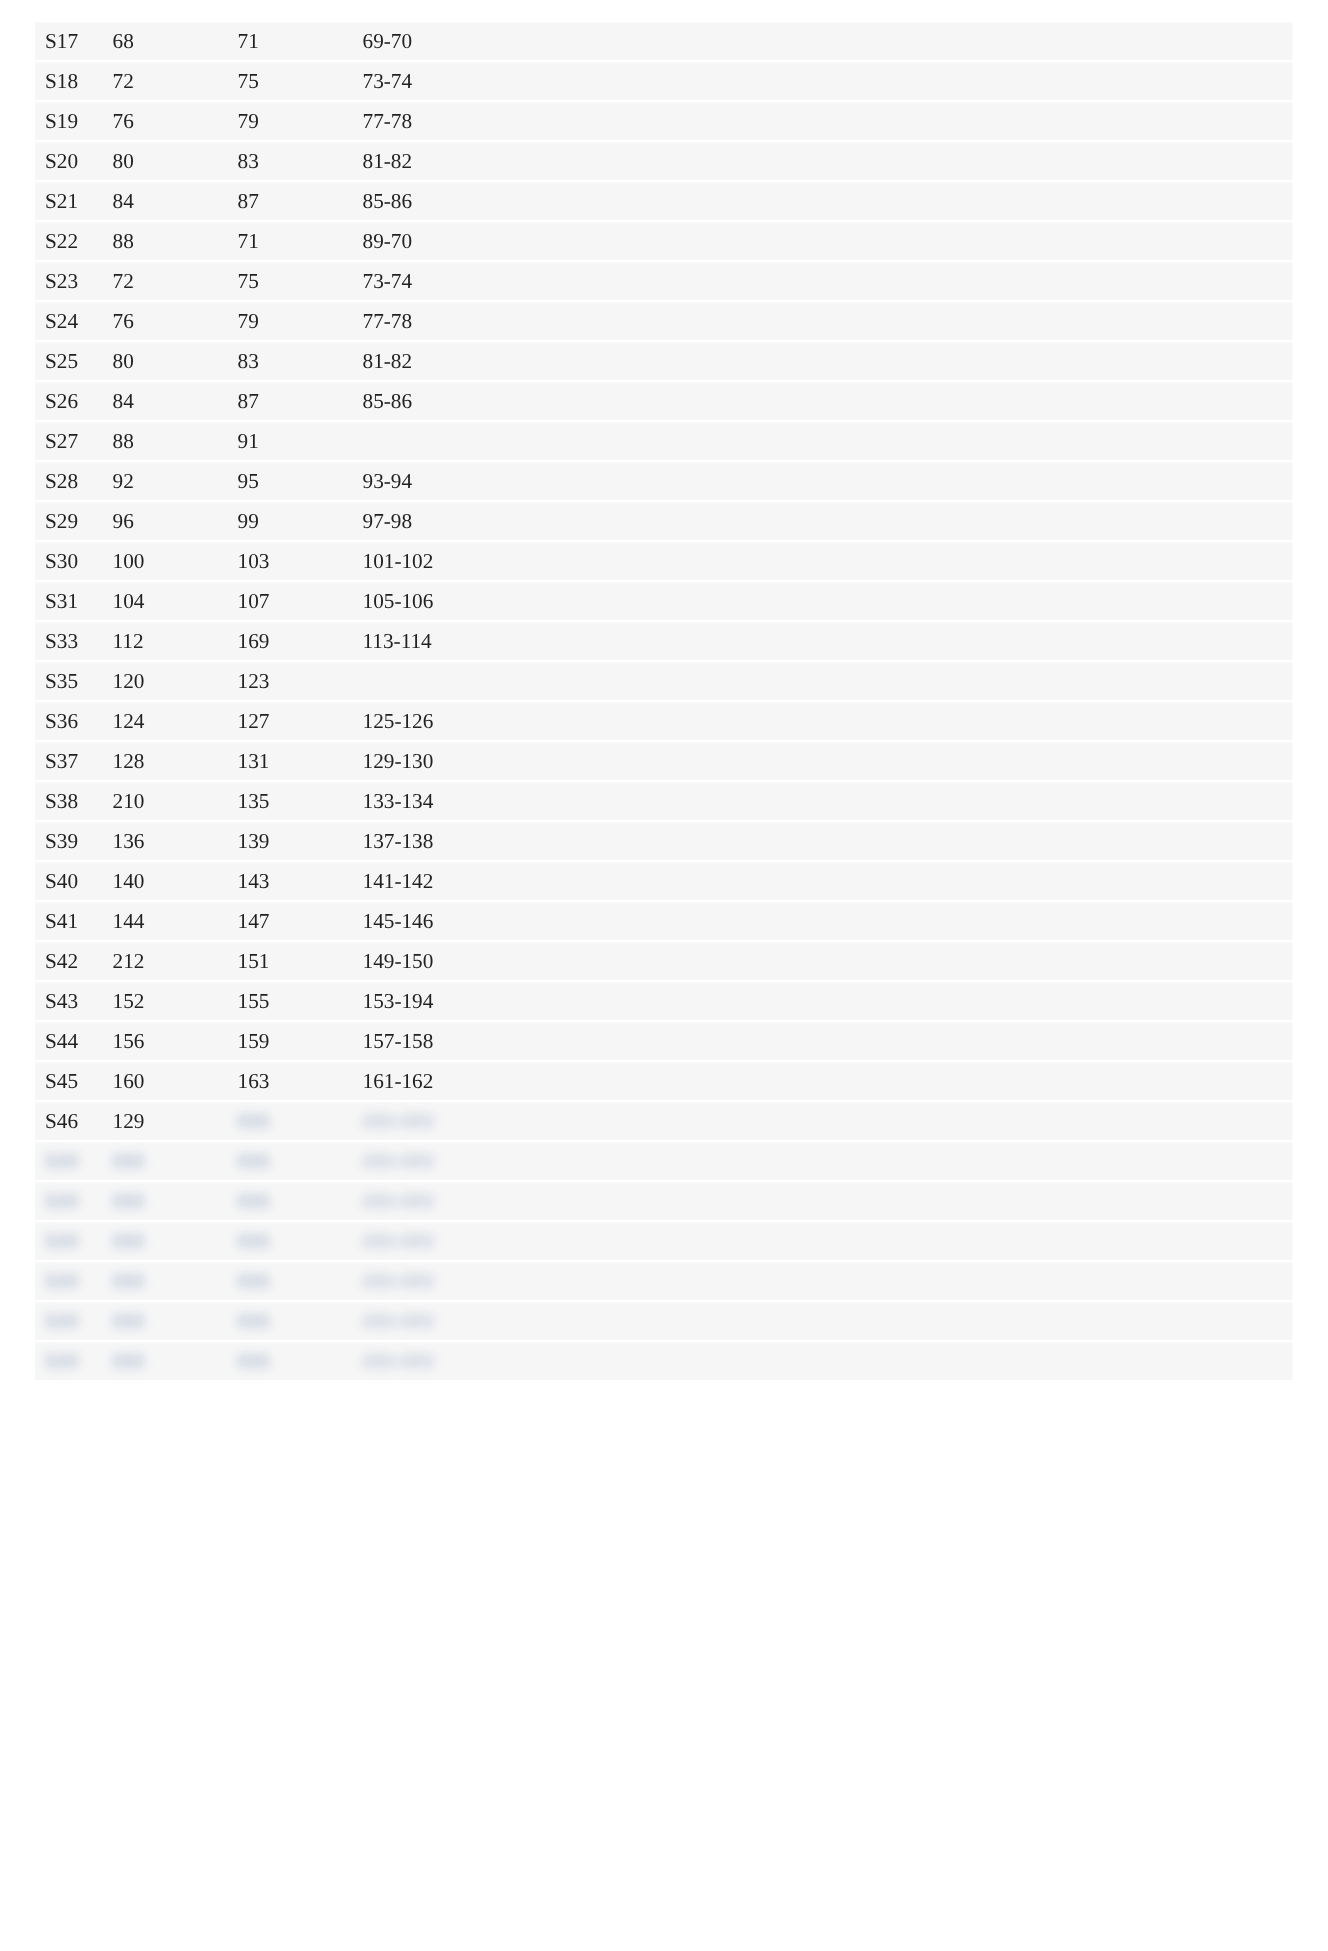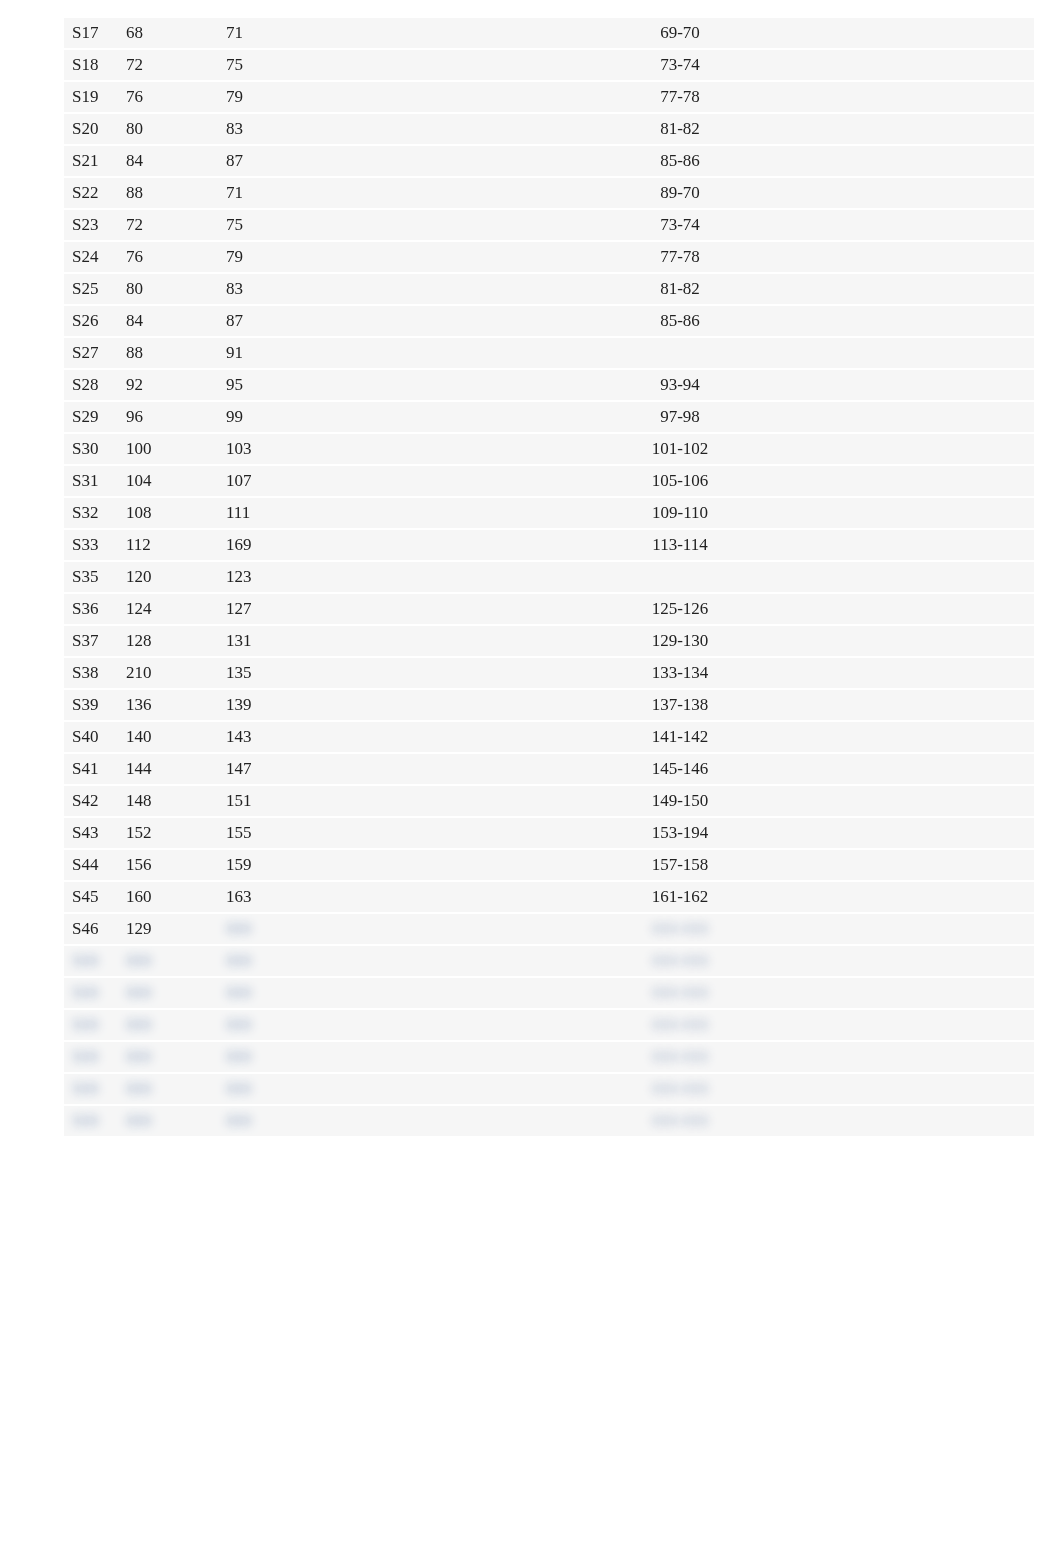--- a/index.html
+++ b/index.html
@@ -20,26 +20,25 @@
     width: 100%;
     border-collapse: separate;
     border-spacing: 0;
   }
   .row {
     display: flex;
     align-items: center;
     height: 30px;
     background: #f6f6f6;
     border-bottom: 2px solid #ffffff;
-    margin-left: 36px;
   }
   .c1 { width: 54px;  padding-left: 8px; }
   .c2 { width: 100px; padding-left: 0;  }
   .c3 { width: 100px; padding-left: 0;  }
-  .c4 { flex: 1;       padding-left: 0; text-align: center;  }
+  .c4 { flex: 1;       padding-left: 0;  }
   .blur span {
     color: transparent;
     text-shadow: 0 0 8px rgba(140,160,190,0.9);
     filter: blur(1.2px);
   }
   .c4.blur span { text-shadow: 0 0 8px rgba(160,175,200,0.9); }
 </style>
 </head>
 <body>
 
@@ -128,26 +127,20 @@
         <div class="c3"><span>103</span></div>
         <div class="c4"><span>101-102</span></div>
       </div>
       <div class="row">
         <div class="c1"><span>S31</span></div>
         <div class="c2"><span>104</span></div>
         <div class="c3"><span>107</span></div>
         <div class="c4"><span>105-106</span></div>
       </div>
       <div class="row">
-        <div class="c1"><span>S32</span></div>
-        <div class="c2"><span>108</span></div>
-        <div class="c3"><span>111</span></div>
-        <div class="c4"><span>109-110</span></div>
-      </div>
-      <div class="row">
         <div class="c1"><span>S33</span></div>
         <div class="c2"><span>112</span></div>
         <div class="c3"><span>169</span></div>
         <div class="c4"><span>113-114</span></div>
       </div>
       <div class="row">
         <div class="c1"><span>S35</span></div>
         <div class="c2"><span>120</span></div>
         <div class="c3"><span>123</span></div>
       </div>
@@ -182,21 +175,21 @@
         <div class="c4"><span>141-142</span></div>
       </div>
       <div class="row">
         <div class="c1"><span>S41</span></div>
         <div class="c2"><span>144</span></div>
         <div class="c3"><span>147</span></div>
         <div class="c4"><span>145-146</span></div>
       </div>
       <div class="row">
         <div class="c1"><span>S42</span></div>
-        <div class="c2"><span>148</span></div>
+        <div class="c2"><span>212</span></div>
         <div class="c3"><span>151</span></div>
         <div class="c4"><span>149-150</span></div>
       </div>
       <div class="row">
         <div class="c1"><span>S43</span></div>
         <div class="c2"><span>152</span></div>
         <div class="c3"><span>155</span></div>
         <div class="c4"><span>153-194</span></div>
       </div>
       <div class="row">

